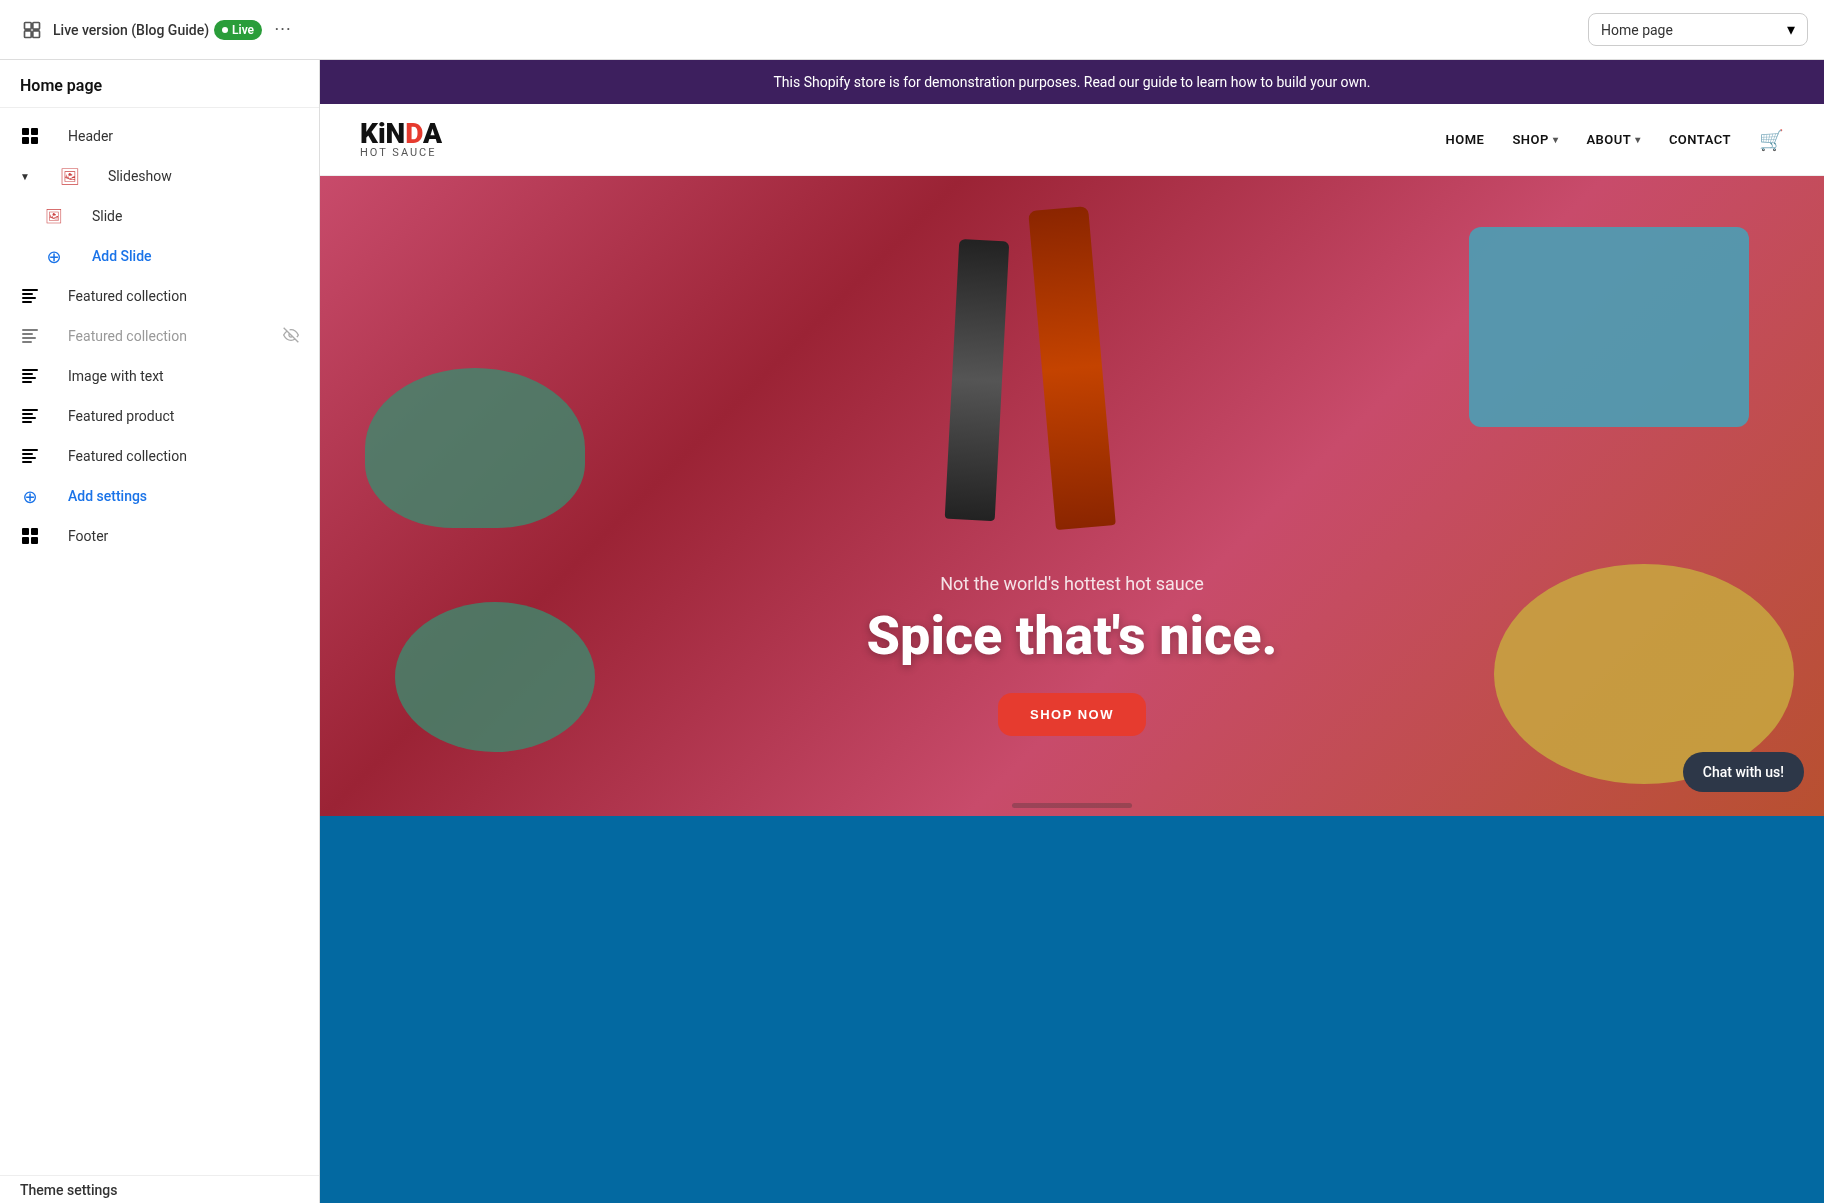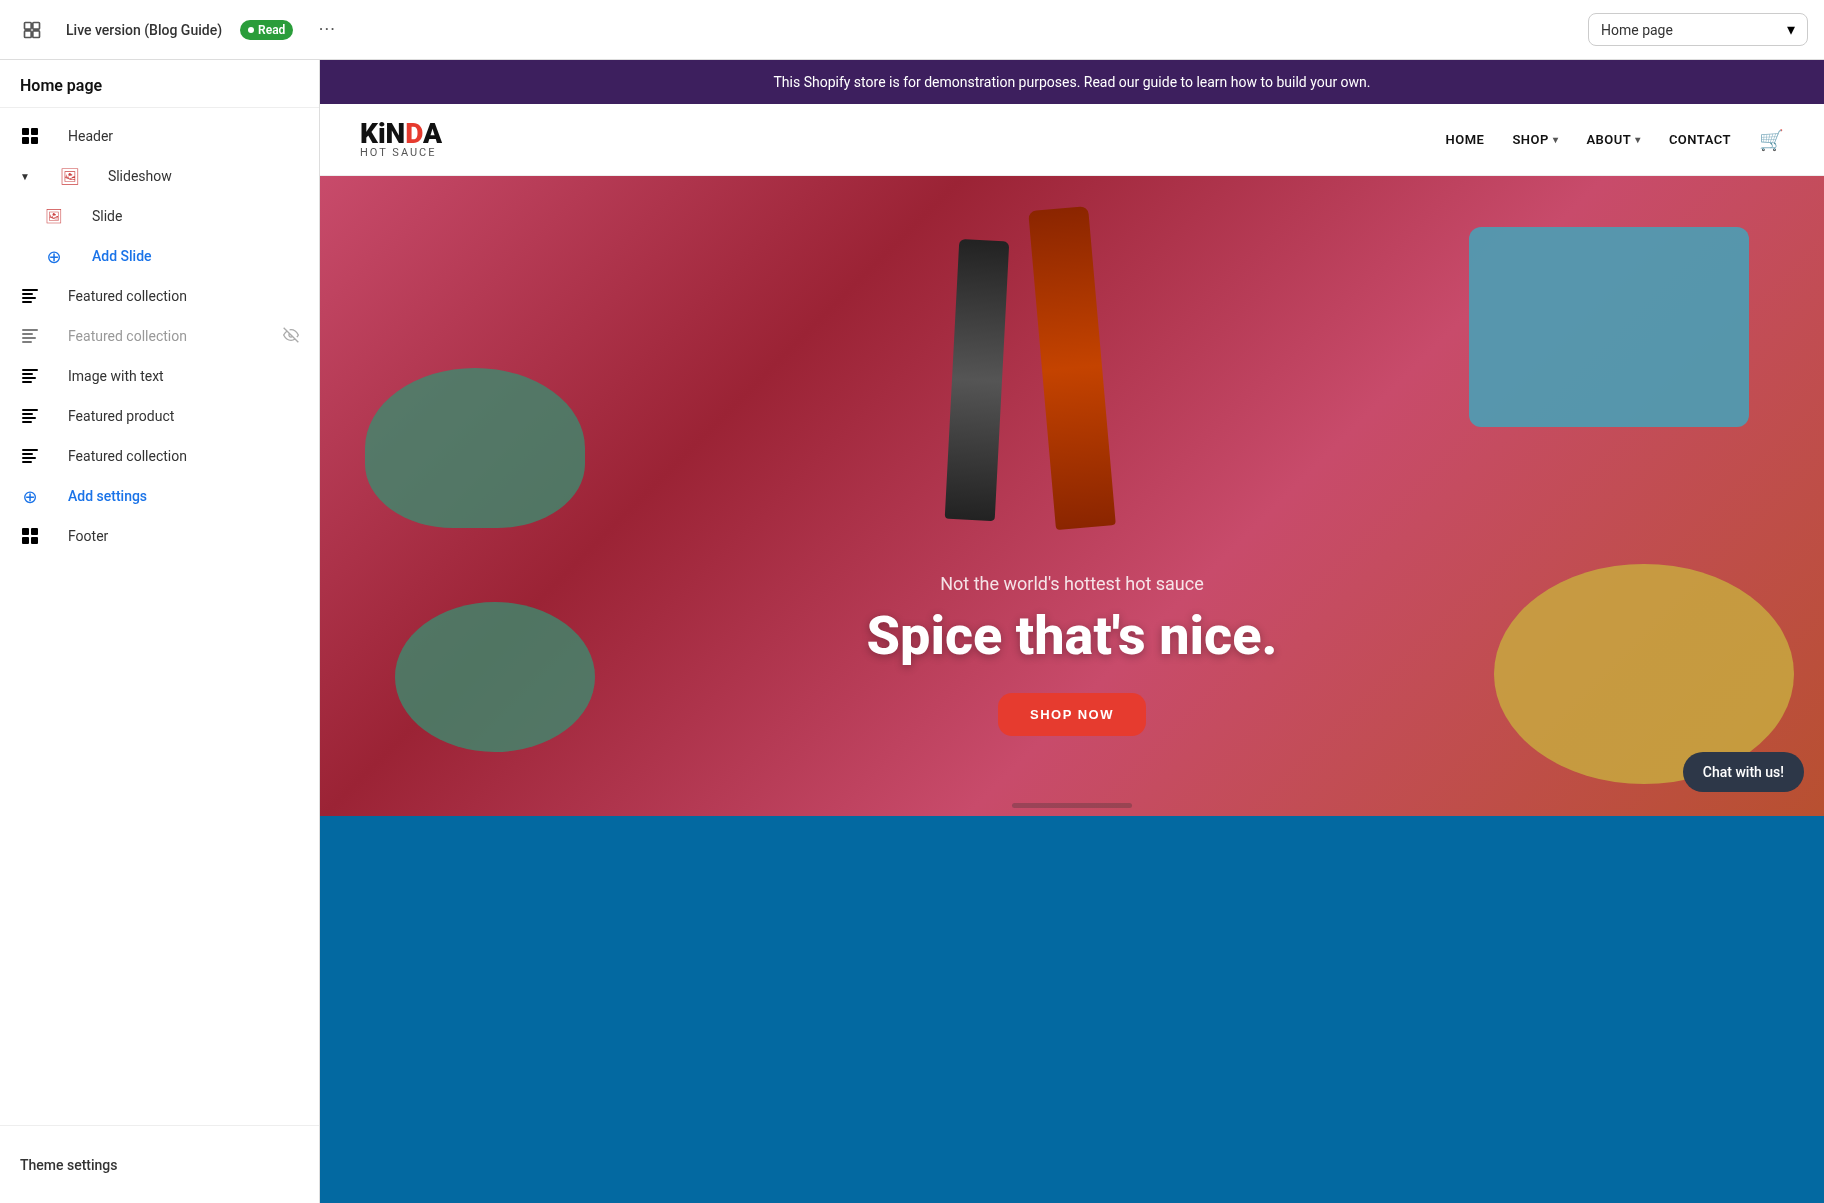--- a/index.html
+++ b/index.html
@@ -3,21 +3,21 @@
   <meta charset="utf-8">
   <style>
     * { box-sizing: border-box; margin: 0; padding: 0; }
     body { font-family: -apple-system, BlinkMacSystemFont, 'Segoe UI', Roboto, sans-serif; background: #f0f0f0; height: 100vh; overflow: hidden; display: flex; flex-direction: column; }
 
     
     .top-bar {
       display: flex; align-items: center; background: #fff;
       border-bottom: 1px solid #ddd; height: 60px; padding: 0 16px; gap: 12px; flex-shrink: 0;
     }
-    .top-bar-left { display: flex; align-items: center; gap: 18px; flex: 1; }
+    .top-bar-left { display: flex; align-items: center; gap: 5px; flex: 1; }
     .back-icon { width: 32px; height: 32px; display: flex; align-items: center; justify-content: center; cursor: pointer; border-radius: 6px; }
     .back-icon svg { width: 20px; height: 20px; }
     .version-label { font-size: 14px; color: #333; font-weight: 500; }
     .live-badge { background: #2a9d3a; color: white; font-size: 12px; font-weight: 600; padding: 3px 8px; border-radius: 12px; display: flex; align-items: center; gap: 4px; }
     .live-dot { width: 6px; height: 6px; background: white; border-radius: 50%; }
     .more-btn { width: 32px; height: 32px; display: flex; align-items: center; justify-content: center; cursor: pointer; border-radius: 6px; font-size: 18px; color: #555; letter-spacing: 1px; }
     .page-select-wrap { flex: 0 0 auto; }
     .page-select { display: flex; align-items: center; border: 1px solid #ccc; border-radius: 8px; padding: 6px 12px; background: white; gap: 8px; cursor: pointer; min-width: 220px; justify-content: space-between; }
     .page-select-label { font-size: 14px; color: #333; }
     .top-bar-right { display: flex; align-items: center; gap: 8px; flex: 1; justify-content: flex-end; }
@@ -32,21 +32,21 @@
     .sidebar-title { padding: 16px 20px 12px; font-size: 16px; font-weight: 600; color: #111; border-bottom: 1px solid #eee; }
     .sidebar-items { flex: 1; overflow-y: auto; padding: 8px 0; }
     .sidebar-item { display: flex; align-items: center; gap: 28px; padding: 10px 20px; cursor: pointer; position: relative; }
     .sidebar-item-label { font-size: 14px; color: #333; flex: 1; }
     .sidebar-item-icon { width: 20px; height: 20px; display: flex; align-items: center; justify-content: center; flex-shrink: 0; }
     .sub-item { padding-left: 44px; }
     .add-item { color: #1a73e8; font-weight: 500; }
     .add-circle { width: 20px; height: 20px; display: flex; align-items: center; justify-content: center; color: #1a73e8; font-size: 18px; flex-shrink: 0; }
     .collapse-arrow { color: #333; font-size: 10px; margin-right: 2px; }
     .eye-off-icon { color: #aaa; font-size: 14px; margin-left: auto; }
-    .sidebar-footer { padding: 29px 20px; border-top: 1px solid #eee; }
+    .sidebar-footer { padding: 4px 20px; border-top: 1px solid #eee; }
     .theme-settings-label { font-size: 14px; color: #333; font-weight: 500; cursor: pointer; }
 
     
     .preview-area { flex: 1; overflow: auto; background: #e8e8e8; display: flex; justify-content: center; padding: 0; }
     .preview-frame { width: 100%; background: #0369a1; position: relative; }
 
     
     .store-announcement { background: #3d1f5e; color: white; text-align: center; padding: 14px; font-size: 14px; }
     .store-nav { display: flex; align-items: center; justify-content: space-between; padding: 16px 40px; background: white; border-bottom: 1px solid #eee; }
     .store-logo { font-size: 28px; font-weight: 900; color: #111; line-height: 1; }
@@ -97,21 +97,21 @@
       <svg viewBox="0 0 24 24" fill="none" stroke="#555" stroke-width="2">
         <rect x="3" y="3" width="8" height="8" rx="1"></rect>
         <rect x="13" y="3" width="8" height="8" rx="1"></rect>
         <rect x="3" y="13" width="8" height="8" rx="1"></rect>
         <rect x="13" y="13" width="8" height="8" rx="1"></rect>
       </svg>
     </div>
     <span class="version-label">Live version (Blog Guide)</span>
     <div class="live-badge">
       <span class="live-dot"></span>
-      <span>Read</span>
+      <span>Live</span>
     </div>
     <div class="more-btn">···</div>
   </div>
 
   <div class="page-select-wrap">
     <div class="page-select">
       <span class="page-select-label">Home page</span>
       <span>▾</span>
     </div>
   </div>

